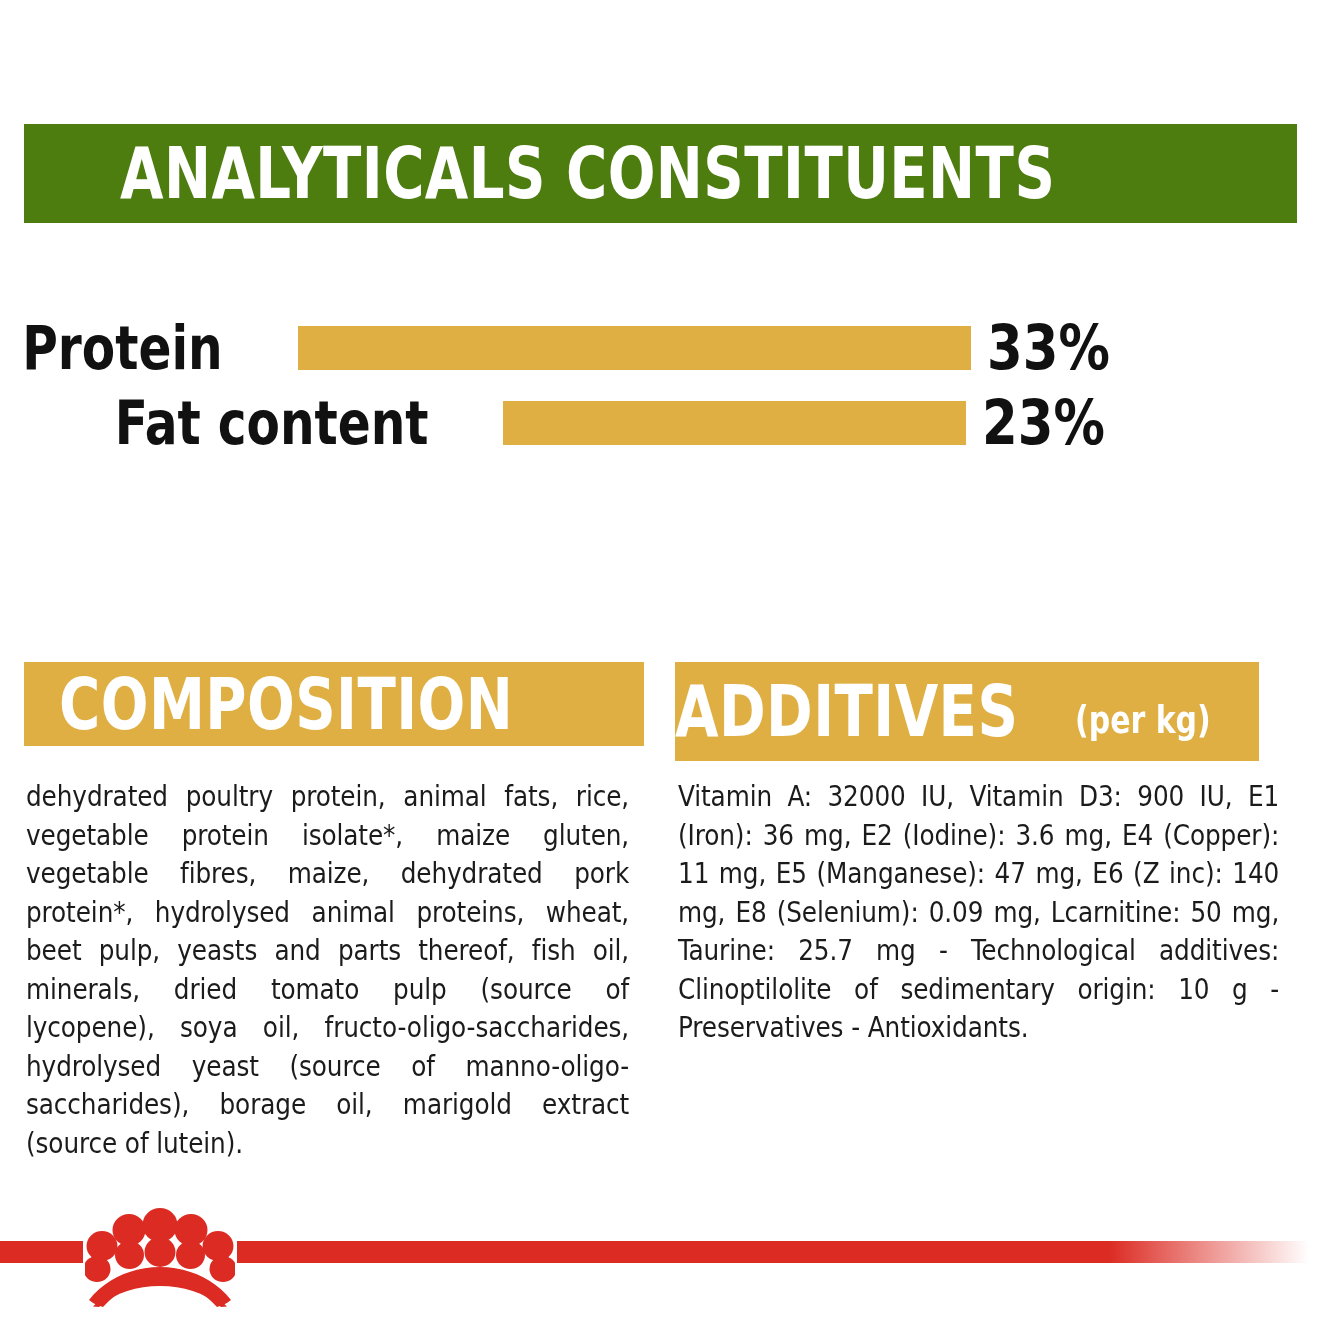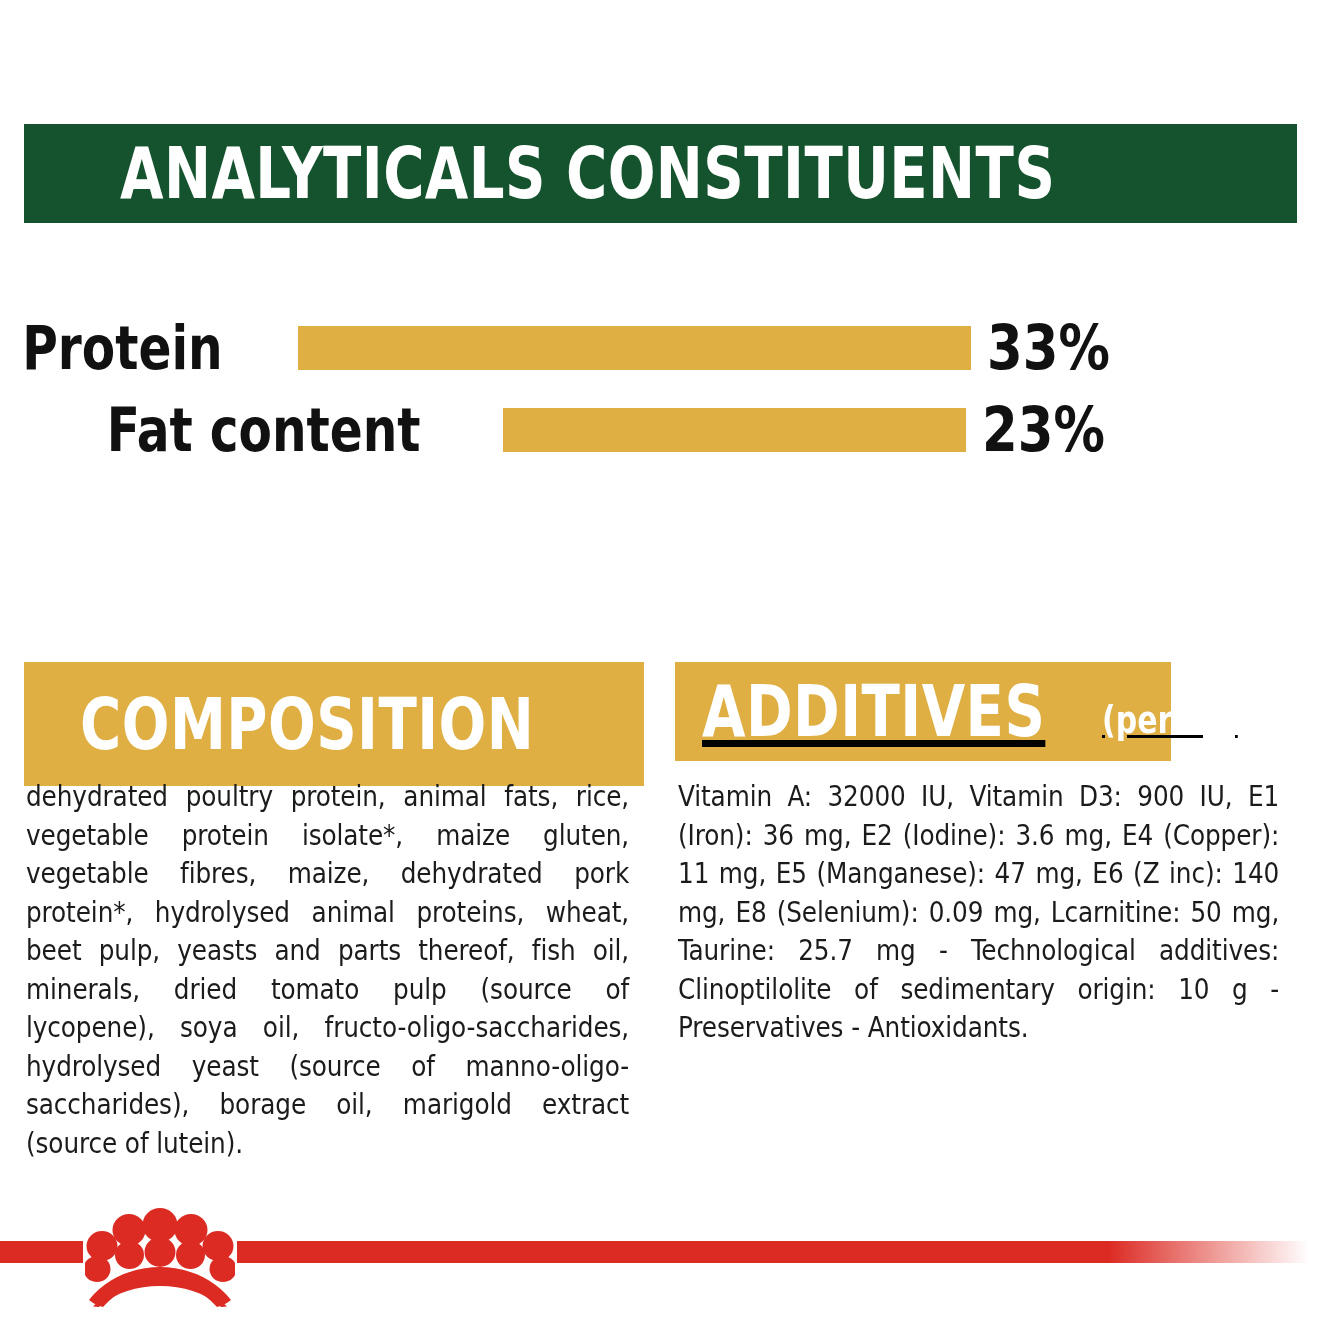--- a/index.html
+++ b/index.html
@@ -46,34 +46,32 @@
     padding-left: 96px;
   }
   #banner-analyticals .banner-title {
     font-size: 71px;
   }
 
   #banner-composition {
     left: 24px;
     top: 662px;
     width: 620px;
-    height: 124px;
-    padding-left: 56px;
+    height: 84px;
+    padding-left: 35px;
   }
   #banner-composition .banner-title {
     font-size: 71px;
   }
 
   #banner-additives {
     left: 675px;
     top: 662px;
-    width: 496px;
+    width: 584px;
     height: 99px;
-    padding-left: 27px;
-    text-decoration: underline;
   }
   #banner-additives .banner-title {
     font-size: 71px;
   }
   .banner-subtitle {
     font-family: "DejaVu Sans Condensed", "Liberation Sans Narrow", "Liberation Sans", sans-serif;
     font-weight: bold;
     color: #ffffff;
     font-size: 37px;
     line-height: 1;
@@ -96,21 +94,21 @@
   .chart-row {
     position: absolute;
     left: 0;
     width: 1116px;
     height: 84px;
     display: flex;
     align-items: center;
     margin-top: 40px;
   }
   .chart-row.r0 { top: 0px; }
-  .chart-row.r1 { top: 82px; gap: 8px; }
+  .chart-row.r1 { top: 75px; }
   .chart-row.r2 { top: 168px; }
 
   .nutrient-label {
     width: 462px;
     text-align: right;
     padding-right: 0px;
     font-family: "DejaVu Sans Condensed", "Liberation Sans Narrow", "Liberation Sans", sans-serif;
     font-weight: bold;
     font-size: 60px;
     line-height: 1;
@@ -189,21 +187,21 @@
     top: 1203px;
     width: 150px;
     height: 104px;
   }
 </style>
 </head>
 <body>
 
 <div class="page">
 
-  <div class="banner" id="banner-analyticals" style="background: #14532d;">
+  <div class="banner" id="banner-analyticals" style="background: #4d7c0f;">
     <div class="banner-title">ANALYTICALS CONSTITUENTS</div>
   </div>
 
   <div id="nutrient-chart">
 
     <div class="chart-row r0">
       <div class="nutrient-label">Protein</div>
       <div class="bar-wrap">
         <div class="nutrient-bar" style="width: 673px; background: rgb(223, 175, 68);"></div>
         <div class="nutrient-value">33%</div>

